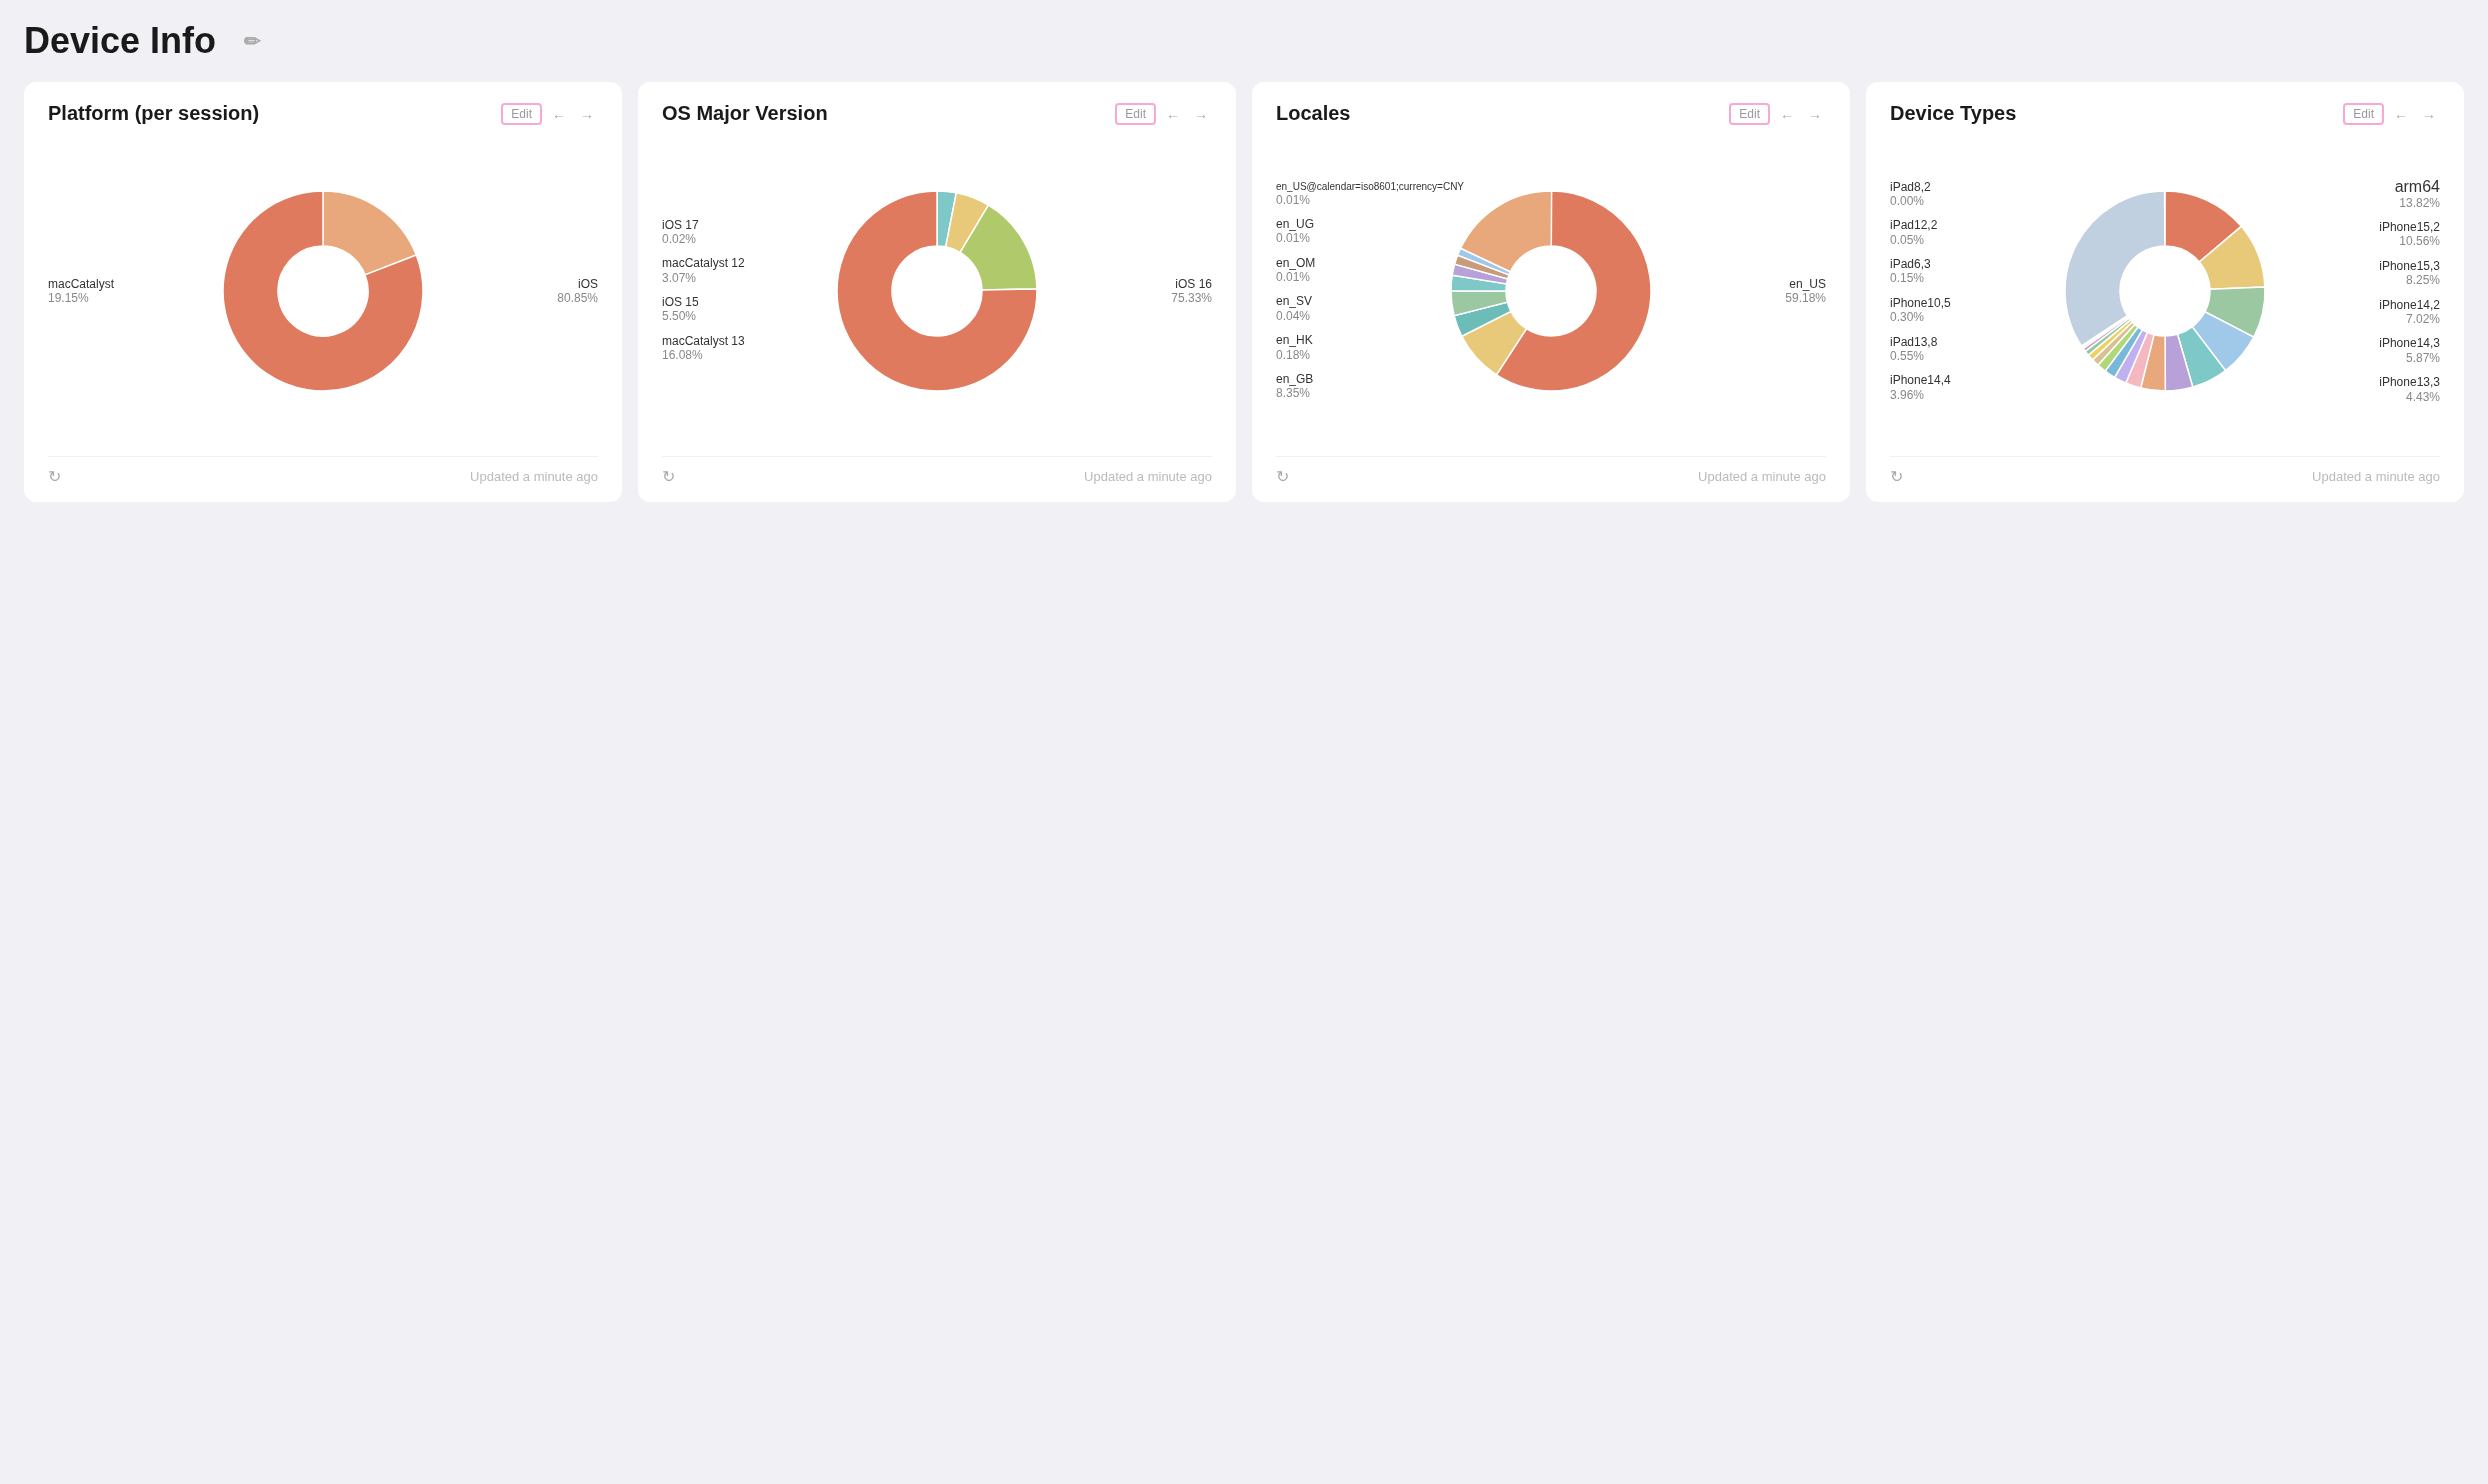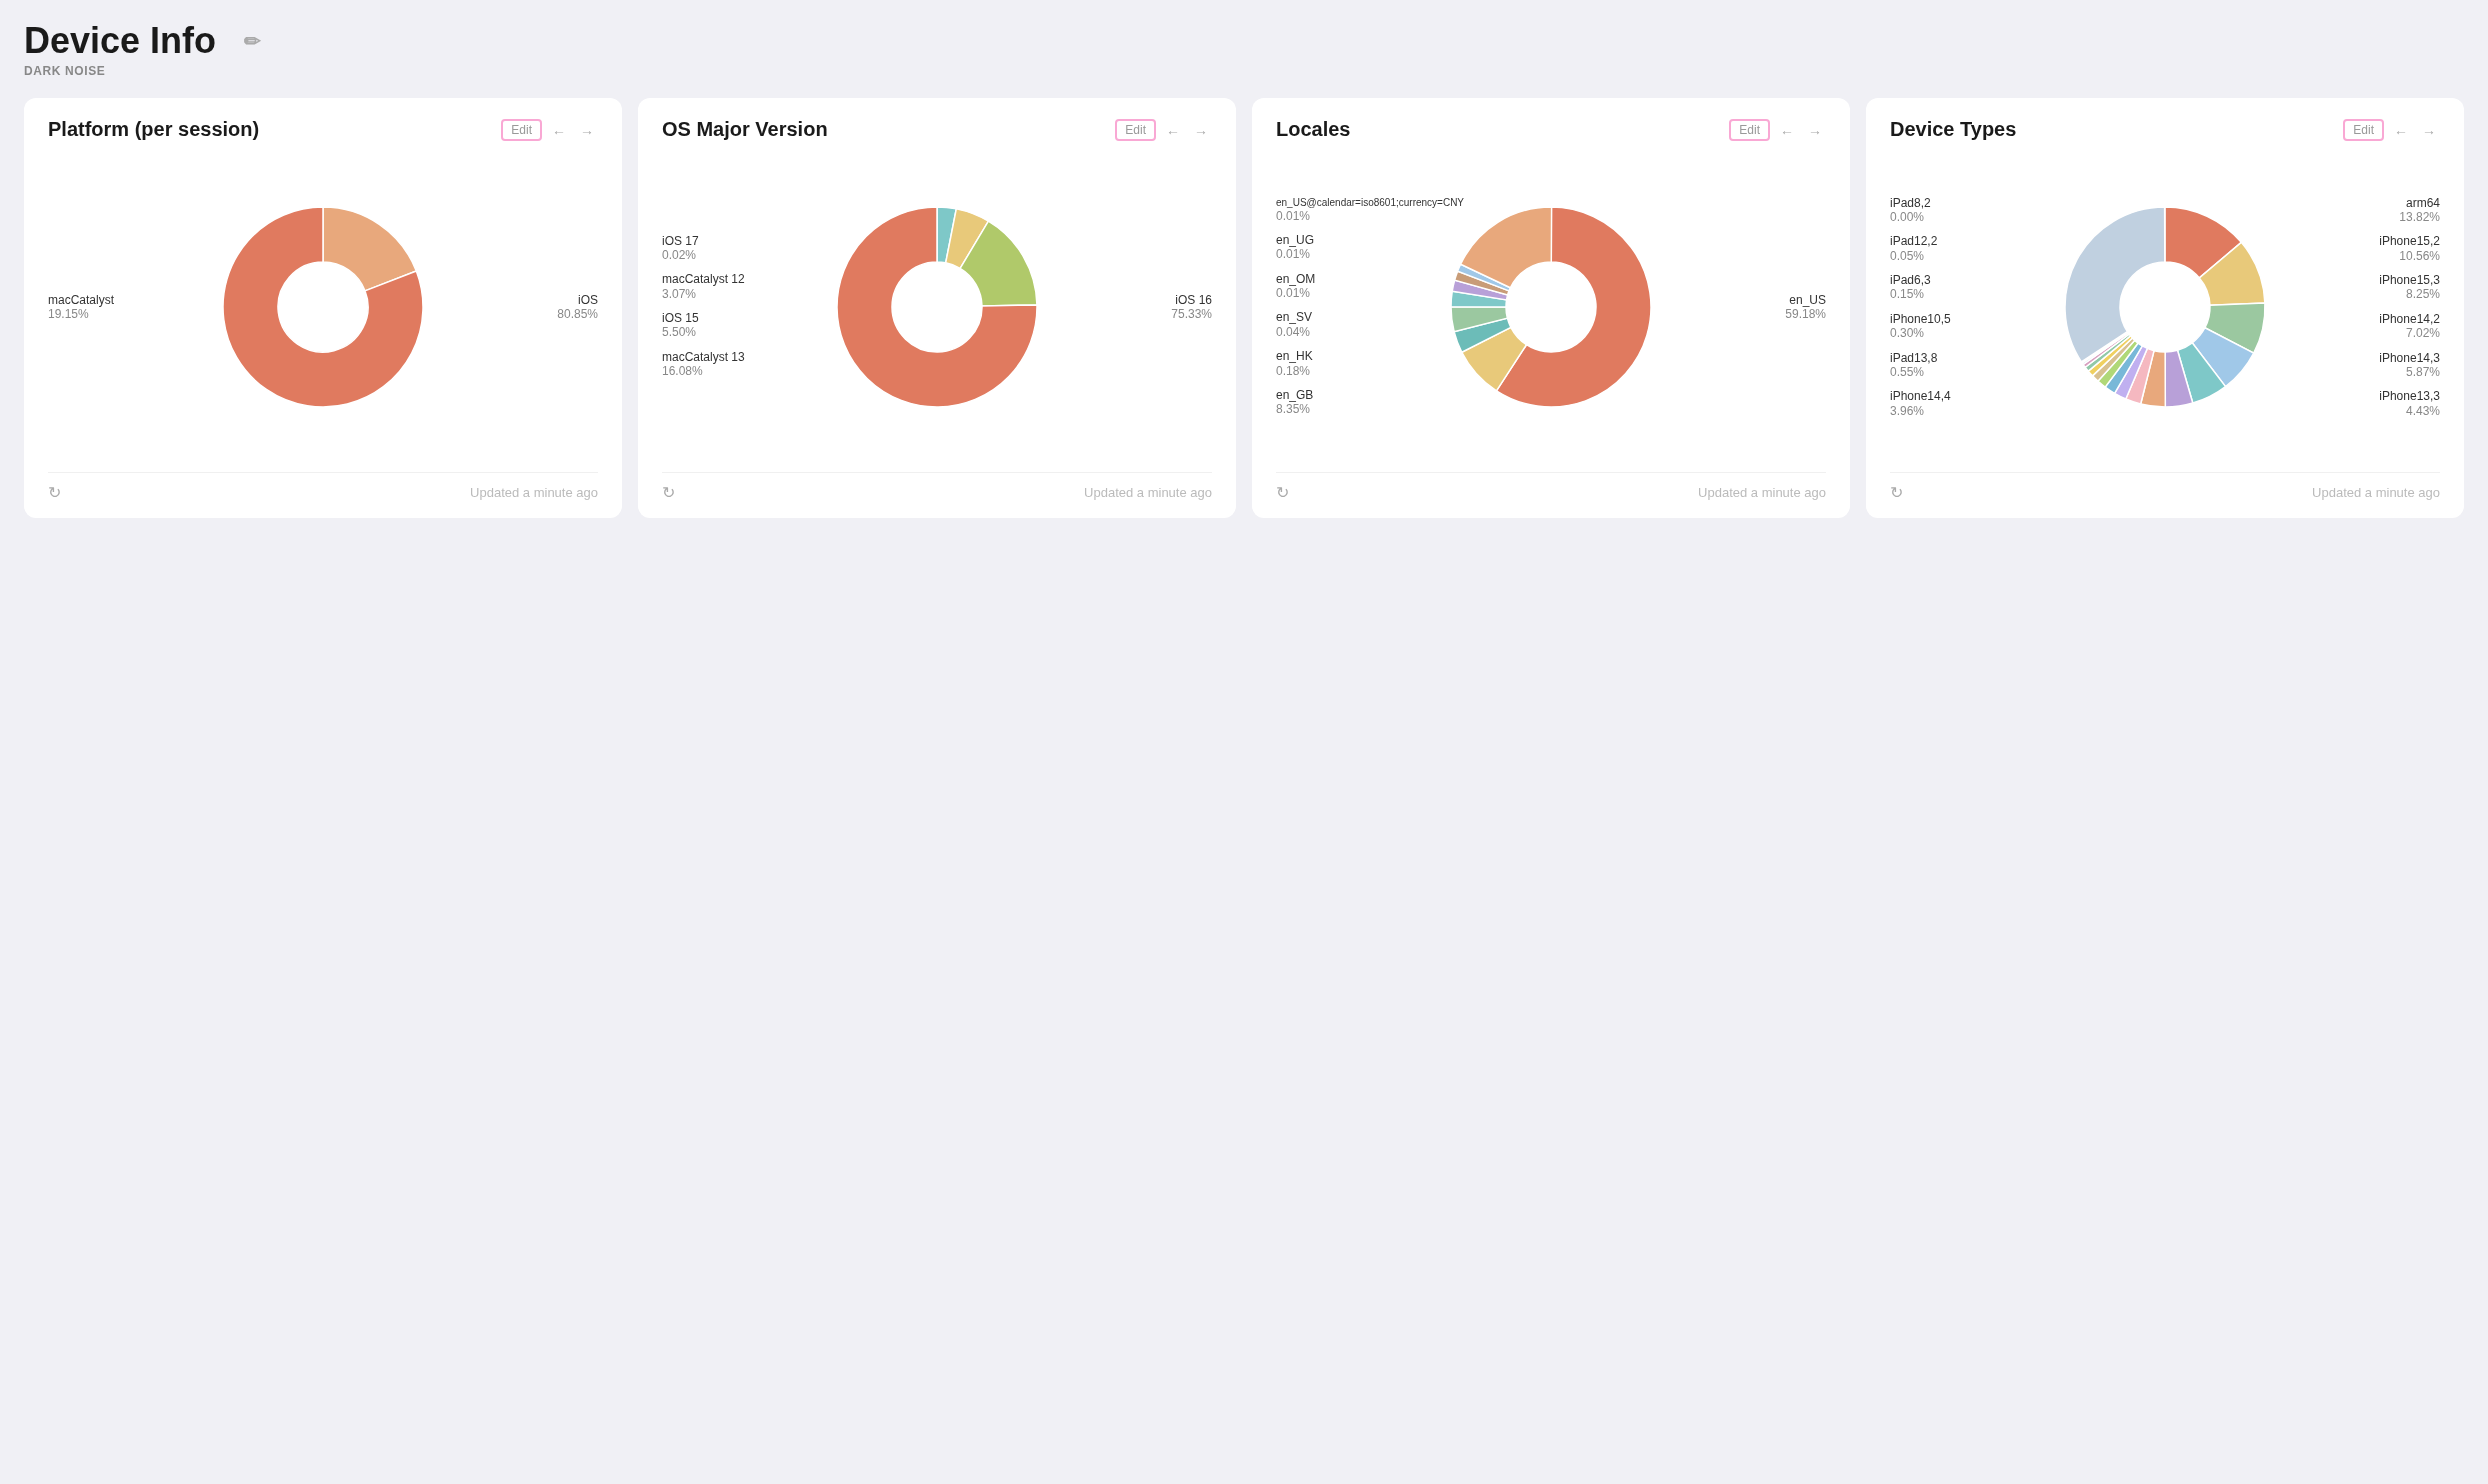--- a/index.html
+++ b/index.html
@@ -129,21 +129,20 @@
     }
   </style>
 </head>
 <body>
 
 <div class="page-header">
   <div class="page-title">
     <span>Device Info</span>
     <span class="edit-pencil">✏</span>
   </div>
-  <div class="page-subtitle">DARK NOISE</div>
 </div>
 
 <div class="grid" id="dashboard-grid">
 <div class="card">
     <div class="card-header">
       <span class="card-title">Platform (per session)</span>
       <div class="card-controls">
         <button class="ctrl-btn">Edit</button>
         <button class="ctrl-arrow">←</button>
         <button class="ctrl-arrow">→</button>
@@ -350,21 +349,21 @@
 <path d="M 147.49140299066488 218.86583594016588 A 100 100 0 0 1 143.31036052734584 214.17709246728404 L 185.48966223730562 178.87969161027783 A 45 45 0 0 0 187.3711313457992 180.98962617307464 Z" fill="#f0d060" stroke="white" stroke-width="1.5"></path>
 <path d="M 143.31036052734584 214.17709246728404 A 100 100 0 0 1 140.18268861609 210.2428153678424 L 184.0822098772405 177.1092669155291 A 45 45 0 0 0 185.48966223730562 178.87969161027783 Z" fill="#90c8a8" stroke="white" stroke-width="1.5"></path>
 <path d="M 140.18268861609 210.2428153678424 A 100 100 0 0 1 138.14891576399054 207.44910799472592 L 183.16701209379573 175.85209859762665 A 45 45 0 0 0 184.0822098772405 177.1092669155291 Z" fill="#d8a0c0" stroke="white" stroke-width="1.5"></path>
 <path d="M 138.14891576399054 207.44910799472592 A 100 100 0 0 1 137.0806303654907 205.89613707060278 L 182.6862836644708 175.15326168177126 A 45 45 0 0 0 183.16701209379573 175.85209859762665 Z" fill="#a8d0e8" stroke="white" stroke-width="1.5"></path>
 <path d="M 137.0806303654907 205.89613707060278 A 100 100 0 0 1 136.55751217272035 205.11216948364748 L 182.45088047772416 174.80047626764136 A 45 45 0 0 0 182.6862836644708 175.15326168177126 Z" fill="#c8e098" stroke="white" stroke-width="1.5"></path>
 <path d="M 136.55751217272035 205.11216948364748 A 100 100 0 0 1 136.38478424258471 204.84975564066707 L 182.3731529091631 174.68239003830018 A 45 45 0 0 0 182.45088047772416 174.80047626764136 Z" fill="#e8c0a0" stroke="white" stroke-width="1.5"></path>
 <path d="M 136.38478424258471 204.84975564066707 A 100 100 0 0 1 219.62300977454936 50.00071061067527 L 219.8303543985472 105.00031977480387 A 45 45 0 0 0 182.3731529091631 174.68239003830018 Z" fill="#c0d0e0" stroke="white" stroke-width="1.5"></path>
         </svg>
         <div class="legend-right" style="max-width:120px;">
     <div class="legend-item">
-      <div class="legend-label" style="font-size:12px">arm64</div>
+      <div class="legend-label" style="font-size:16px">arm64</div>
       <div class="legend-value">13.82%</div>
     </div>
 
     <div class="legend-item">
       <div class="legend-label" style="font-size:12px">iPhone15,2</div>
       <div class="legend-value">10.56%</div>
     </div>
 
     <div class="legend-item">
       <div class="legend-label" style="font-size:12px">iPhone15,3</div>

